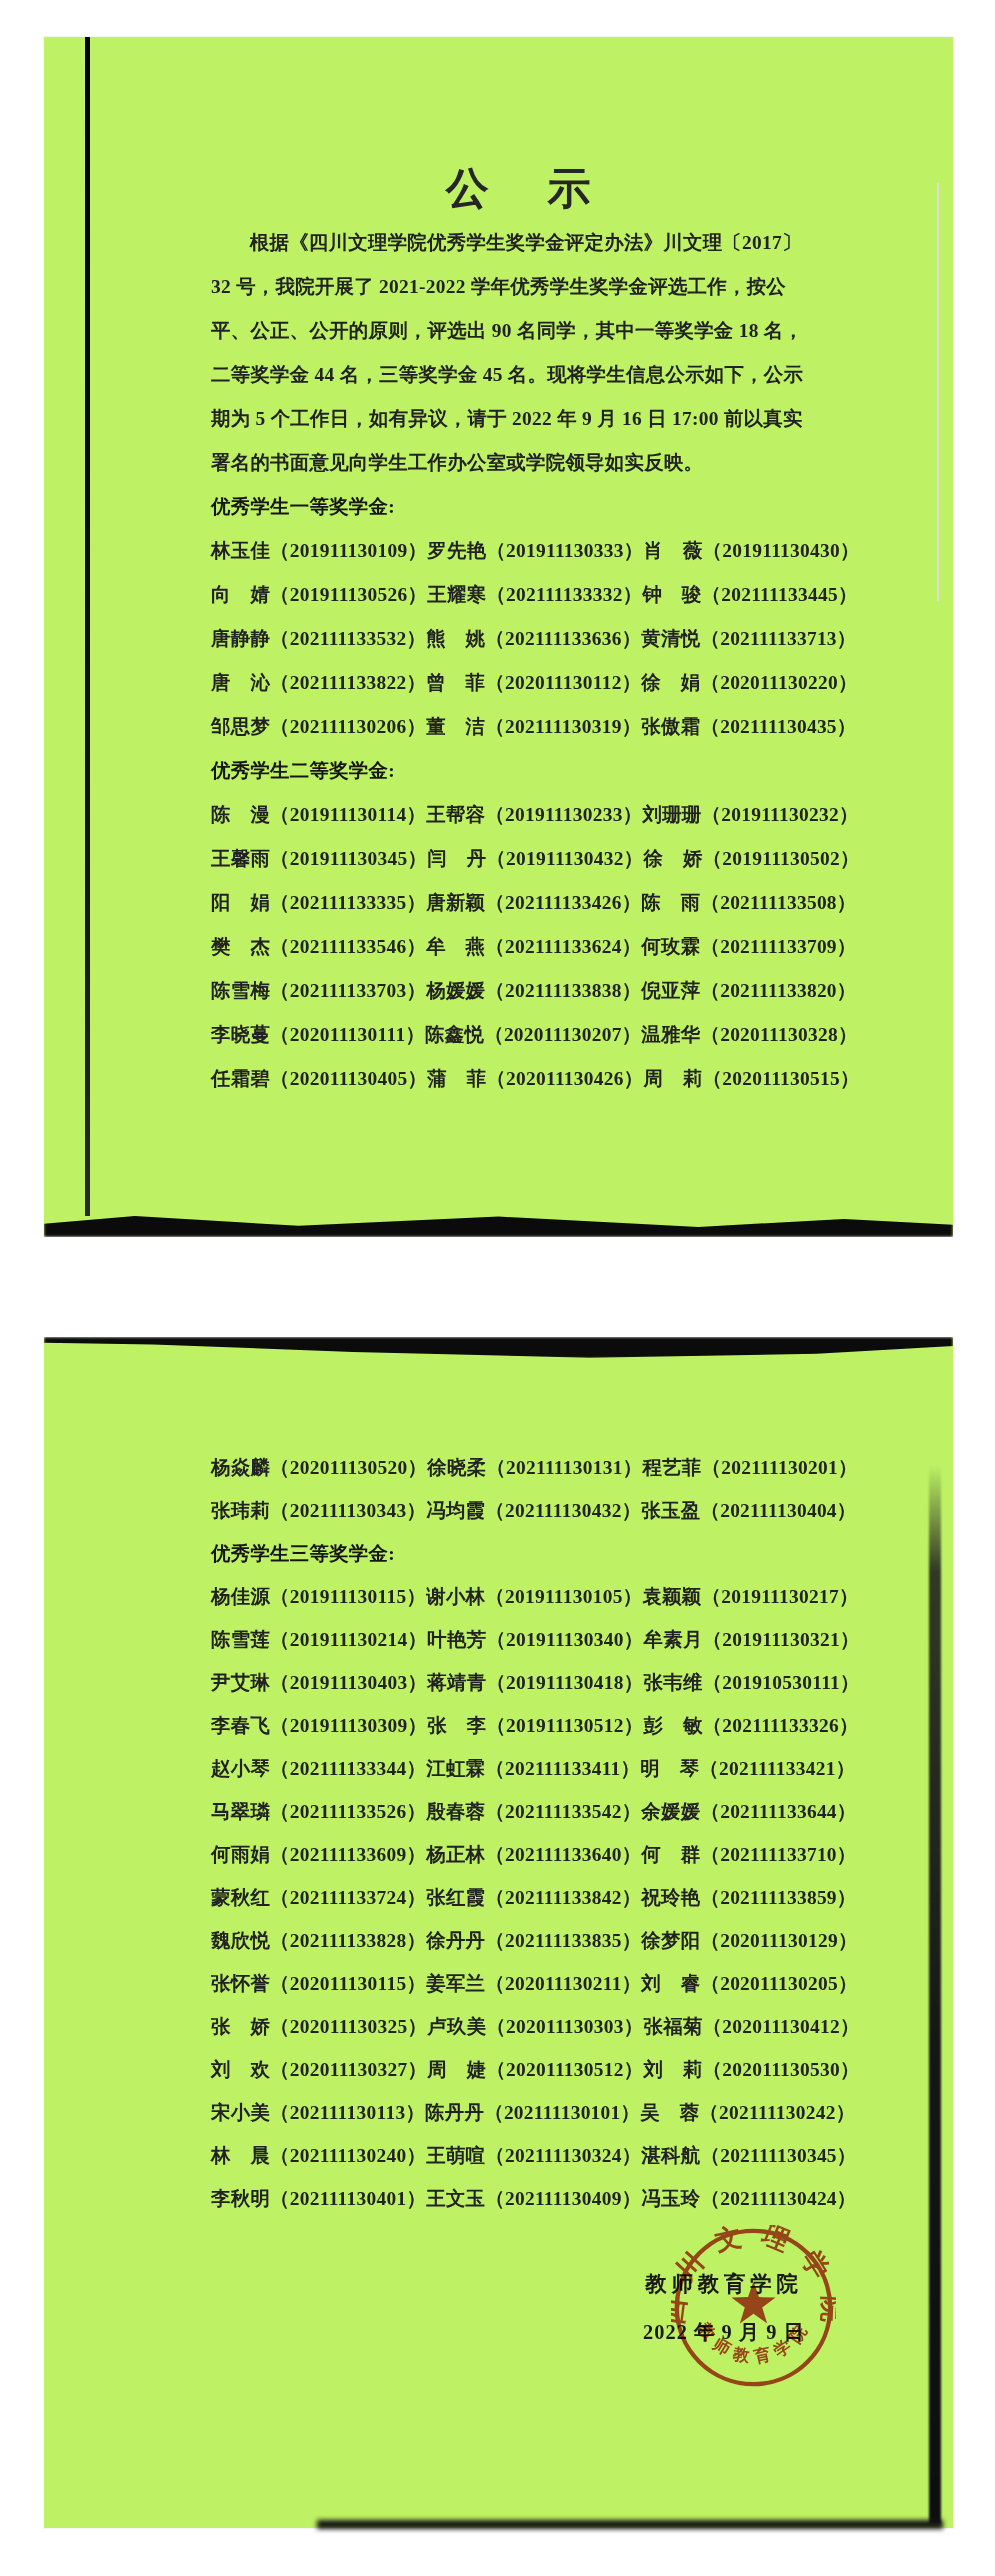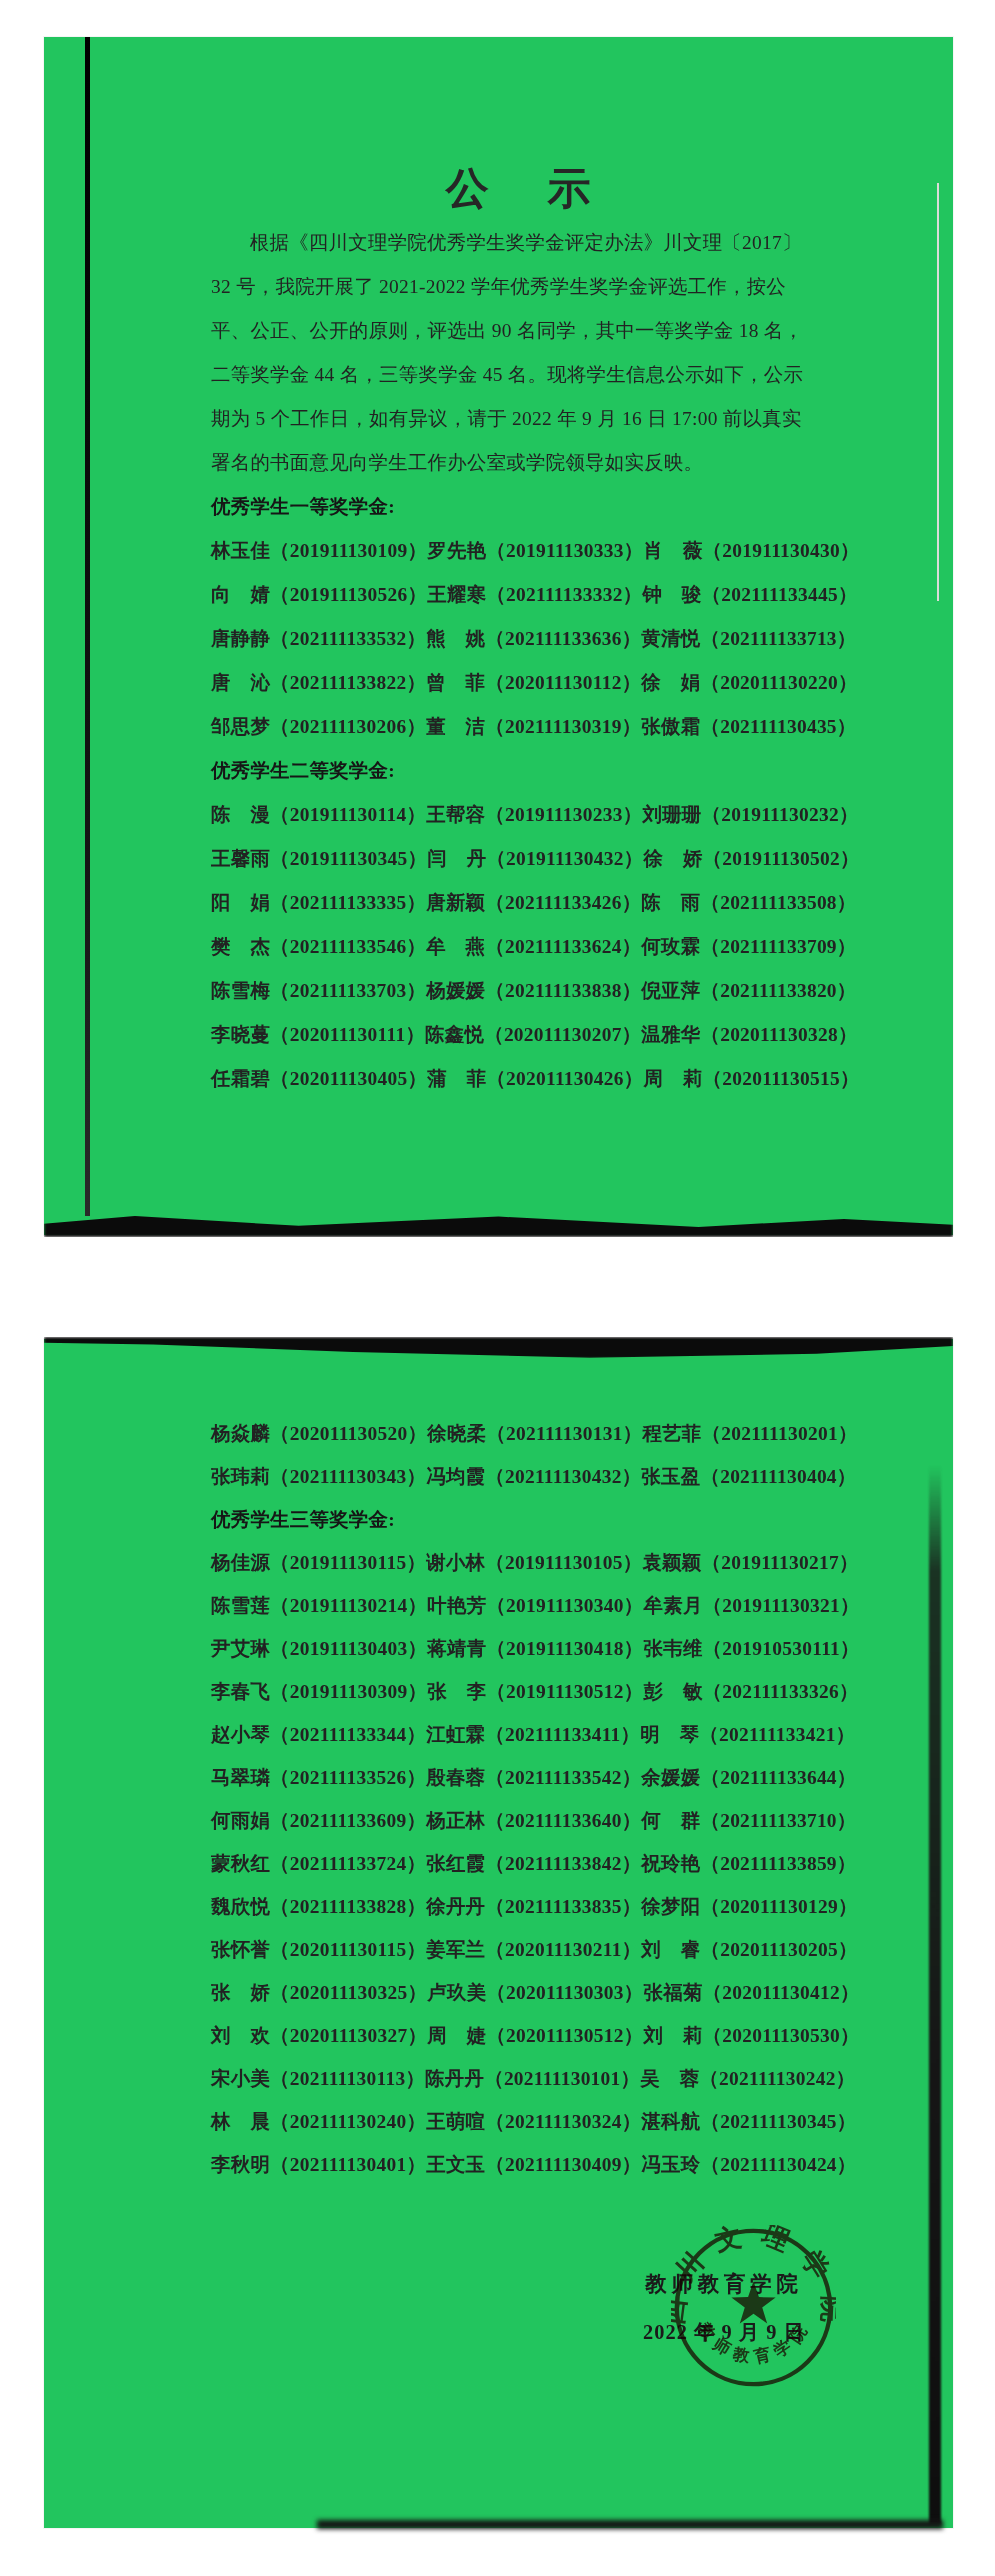--- a/index.html
+++ b/index.html
@@ -1,20 +1,20 @@
 <!DOCTYPE html>
 <html><head>
 <meta charset="utf-8">
 <style>
   * { margin:0; padding:0; box-sizing:border-box; }
   html,body { width:995px; height:2576px; background:#ffffff;
     font-family:"Liberation Serif","DejaVu Serif",serif; color:#1e1e1e; }
   body { position:relative; overflow:hidden; }
 
-  .page { position:absolute; left:44px; width:909px; background:#22c55e;
+  .page { position:absolute; left:44px; width:909px; background:#bef264;
     box-shadow:0 0 0 1px rgba(0,0,0,0.04); }
   .page1 { top:37px; height:1198px; }
   .page2 { top:1339px; height:1189px; }
 
   
   .p1-edge-left { position:absolute; left:41px; top:0; bottom:19.4px; width:4.9px;
     background:linear-gradient(to bottom,#000 0%,#151515 70%,#2a2a2a 100%); }
   .p1-edge-bottom { position:absolute; left:0; right:0; bottom:-1.9px; height:29px; background:#0b0b0b;
     clip-path:polygon(0 100%,0 55%,10% 28%,28% 62%,50% 30%,72% 66%,88% 38%,100% 58%,100% 100%);
     filter:blur(1.5px); }
@@ -24,29 +24,29 @@
     clip-path:polygon(0 0,100% 0,100% 42%,85% 78%,60% 96%,34% 70%,12% 34%,0 26%);
     filter:blur(1.5px); }
   .p2-edge-right { position:absolute; right:11.7px; top:126px; bottom:3.9px; width:12.6px;
     background:linear-gradient(to bottom,rgba(20,20,20,0) 0%,rgba(25,25,25,.85) 10%,#161616 55%,#0e0e0e 100%);
     filter:blur(1px); }
   .p2-edge-bottom { position:absolute; left:30%; right:9.7px; bottom:-1px; height:8.7px;
     background:#141414; filter:blur(2.4px); }
 
   .content { position:absolute; left:167px; top:0; width:680px; }
   .page1 .content { padding-top:120px; }
-  .page2 .content { padding-top:73px; }
+  .page2 .content { padding-top:107px; }
 
   .doc-title { height:64px; line-height:64px; text-align:center; font-size:43px;
     font-weight:700; letter-spacing:7.8px; color:#262626; margin-left:-58px; }
 
   .line { height:44px; line-height:44px; font-size:19.4px; white-space:nowrap;
     letter-spacing:0.3px; color:#222;font-weight:bold; }
   .page2 .line { height:43px; line-height:43px; }
-  .intro .line { font-weight:400; }
+  .intro .line { font-weight:700; }
   .intro .line:first-child { text-indent:2em; }
   .heading { font-weight:700; color:#161616; }
 
   .signature { position:absolute; top:921px; left:534px; width:292px; text-align:center; z-index:2; }
   .signature .sig-dept { font-size:21.4px; font-weight:600; letter-spacing:4.9px; height:49px; line-height:49px; color:#1a1a1a; }
   .signature .sig-date { font-size:20.4px; font-weight:600; letter-spacing:1px; height:47px; line-height:47px; color:#1a1a1a; }
 
   .seal { position:absolute; left:627px; top:886px; width:165px; height:165px; z-index:3;
     mix-blend-mode:multiply; opacity:0.92; }
 </style>

